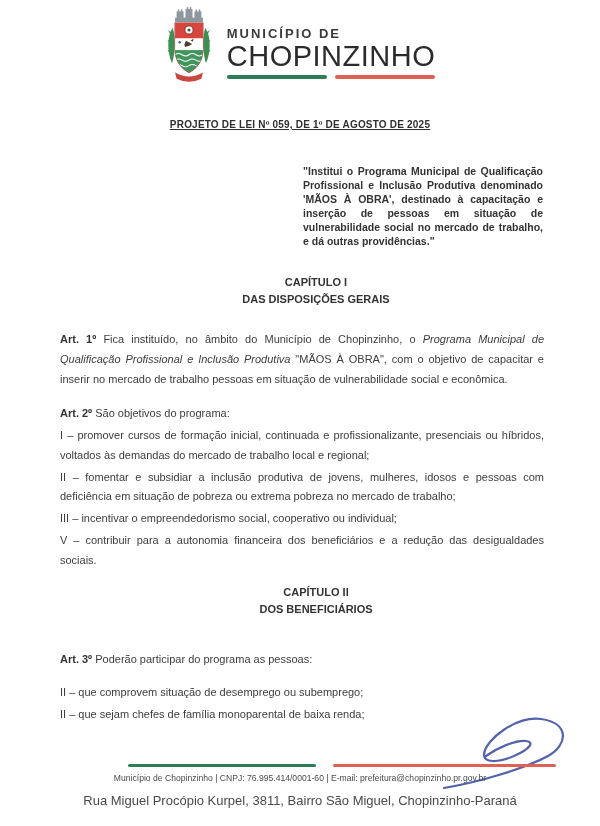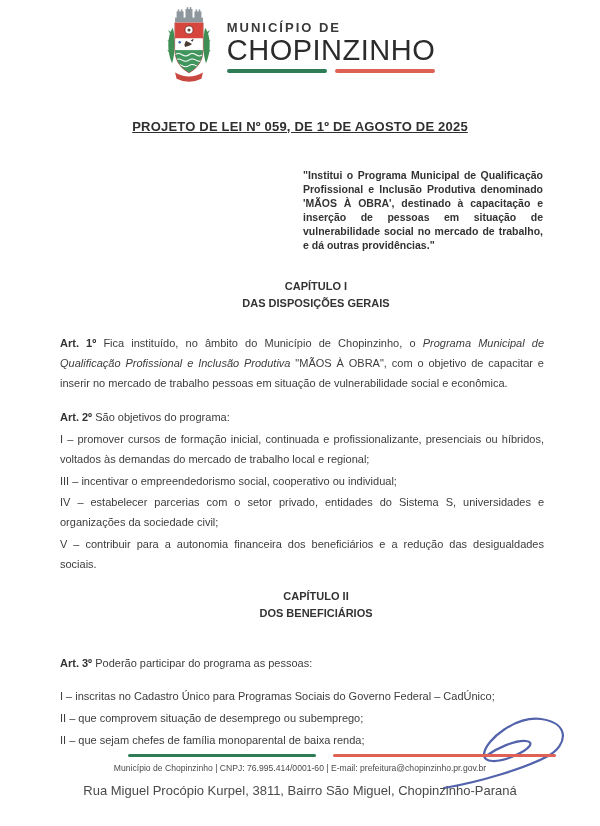--- a/index.html
+++ b/index.html
@@ -5,29 +5,29 @@
   html,body{margin:0;padding:0;background:#e8e8e8;}
   .page{
     position:relative;width:600px;height:826px;margin:0 auto;
     background:#ffffff;overflow:hidden;
     font-family:"Liberation Sans","DejaVu Sans",sans-serif;
     color:#3c3c3c;
   }
   
   .header{display:flex;justify-content:center;align-items:flex-start;gap:14px;padding-top:5px;}
   .crest{width:48px;height:84px;flex:0 0 auto;}
-  .brand{margin-top:15px;}
+  .brand{margin-top:21px;}
   .brand .line1{font-size:13px;font-weight:bold;letter-spacing:2px;color:#3a3a3a;}
   .brand .line2{font-size:29px;font-weight:normal;letter-spacing:0.5px;color:#2b2b2b;line-height:1.05;}
   .brand-bar{display:flex;height:3.5px;margin-top:4px;}
   .brand-bar .seg-green{flex:0 0 48%;border-radius:2px;}
   .brand-bar .seg-gap{flex:0 0 4%;}
   .brand-bar .seg-red{flex:1;border-radius:2px;}
   
-  .doc-title{margin-top:30px;text-align:center;font-size:13px;font-weight:bold;
+  .doc-title{margin-top:30px;text-align:center;font-size:10px;font-weight:bold;
     text-decoration:underline;color:#2f2f2f;letter-spacing:0.2px;}
   
   .ementa{margin:35px 57px 0 303px;font-size:10.5px;font-weight:bold;line-height:1.33;
     text-align:justify;color:#333;}
   
   .chapter{text-align:center;font-weight:bold;font-size:11px;line-height:1.6;color:#333;padding-left:32px;}
   .chapter1{margin-top:25px;}
   .chapter2{margin-top:13px;}
   
   .body-text{padding:0 56px 0 60px;font-size:11px;color:#3c3c3c;}
@@ -35,21 +35,21 @@
   .p-art1{margin-top:21px !important;}
   .p-art2{margin-top:15px !important;}
   .items1{}
   .items1 p{margin-top:2px !important;}
   .p-art3{margin-top:31px !important;}
   .items2{margin-top:11px;}
   .items2 p{line-height:2.0 !important;}
   b.artlabel{color:#333;}
   i.lawname{font-style:italic;}
   
-  .footer{position:absolute;left:0;right:0;bottom:24px;height:48px;}
+  .footer{position:absolute;left:0;right:0;bottom:14px;height:48px;}
   .f-green{position:absolute;left:128px;top:0;width:188px;height:3px;border-radius:2px;}
   .f-red{position:absolute;left:333px;top:0;width:223px;height:3px;border-radius:2px;}
   .f-line1{position:absolute;top:9px;left:0;right:0;text-align:center;font-size:8.6px;color:#4a4a4a;}
   .f-line2{position:absolute;top:29px;left:0;right:0;text-align:center;font-size:13px;color:#4a4a4a;}
   .signature{position:absolute;right:28px;bottom:34px;width:132px;height:80px;}
 </style>
 </head>
 <body>
 
 <div class="page">
@@ -120,36 +120,35 @@
     <div>DAS DISPOSIÇÕES GERAIS</div>
   </div>
 
   <div class="body-text">
     <p class="p-art1"><b class="artlabel">Art. 1º</b><span> Fica instituído, no âmbito do Município de Chopinzinho, o </span><i class="lawname">Programa Municipal de Qualificação Profissional e Inclusão Produtiva</i><span> "MÃOS À OBRA", com o objetivo de capacitar e inserir no mercado de trabalho pessoas em situação de vulnerabilidade social e econômica.</span></p>
 
     <p class="p-art2"><b class="artlabel">Art. 2º</b><span> São objetivos do programa:</span></p>
 
     <div class="items1">
       <p>I – promover cursos de formação inicial, continuada e profissionalizante, presenciais ou híbridos, voltados às demandas do mercado de trabalho local e regional;</p>
+      <p>II – fomentar e subsidiar a inclusão produtiva de jovens, mulheres, idosos e pessoas com deficiência em situação de pobreza ou extrema pobreza no mercado de trabalho;</p>
       <p>III – incentivar o empreendedorismo social, cooperativo ou individual;</p>
-      <p>IV – estabelecer parcerias com o setor privado, entidades do Sistema S, universidades e organizações da sociedade civil;</p>
       <p>V – contribuir para a autonomia financeira dos beneficiários e a redução das desigualdades sociais.</p>
     </div>
   </div>
 
   <div class="chapter chapter2">
     <div>CAPÍTULO II</div>
     <div>DOS BENEFICIÁRIOS</div>
   </div>
 
   <div class="body-text">
     <p class="p-art3"><b class="artlabel">Art. 3º</b><span> Poderão participar do programa as pessoas:</span></p>
 
     <div class="items2">
-      <p>I – inscritas no Cadastro Único para Programas Sociais do Governo Federal – CadÚnico;</p>
       <p>II – que comprovem situação de desemprego ou subemprego;</p>
       <p>II – que sejam chefes de família monoparental de baixa renda;</p>
     </div>
   </div>
 
   <svg class="signature" viewBox="0 0 132 80">
     <path d="M4 76 C 40 70, 86 56, 108 44 C 128 33, 130 11, 101 7 C 76 4, 46 27, 44 42 C 43 51, 58 51, 74 44 C 90 37, 95 30, 86 29 C 75 28, 57 36, 46 44" fill="none" stroke="#4356a5" stroke-width="2.2" stroke-linecap="round" opacity="0.92"></path>
   </svg>
 
   <div class="footer">

